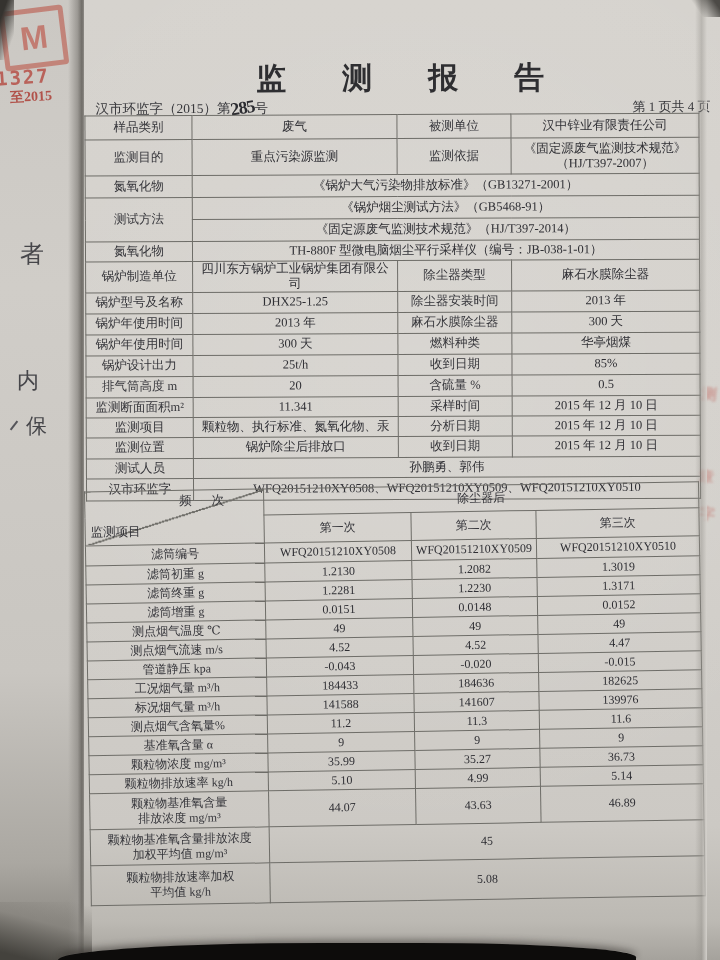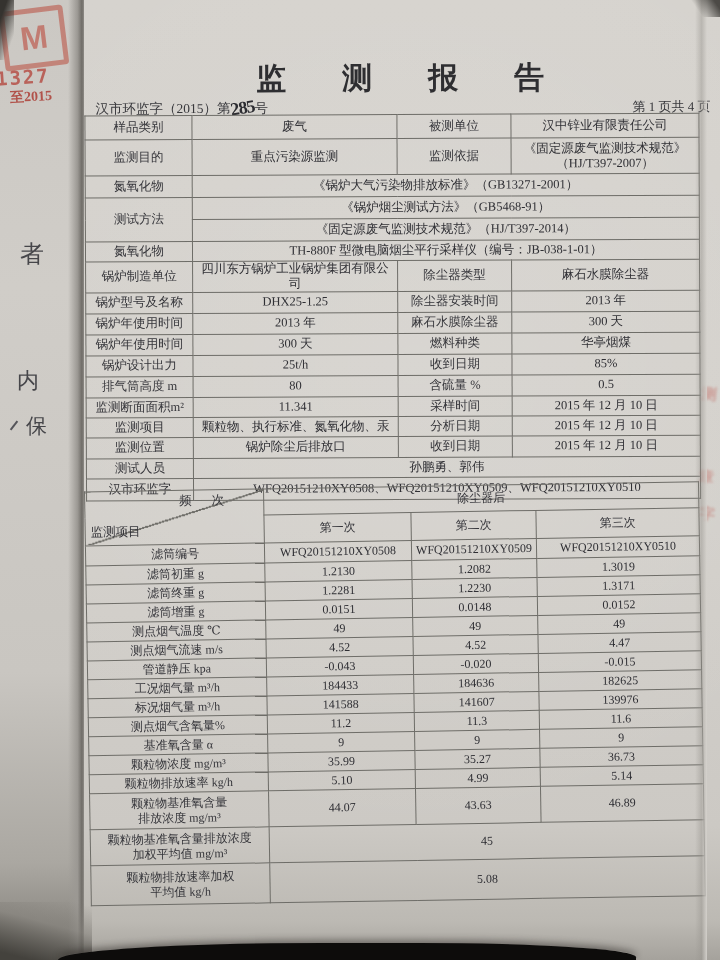--- a/index.html
+++ b/index.html
@@ -189,21 +189,21 @@
               <td class="val">华亭烟煤</td>
             </tr>
             <tr style="height: 21px;">
               <td class="lbl">锅炉设计出力</td>
               <td class="val">25t/h</td>
               <td class="lbl">收到日期</td>
               <td class="val">85%</td>
             </tr>
             <tr style="height: 21px;">
               <td class="lbl">排气筒高度 m</td>
-              <td class="val">80</td>
+              <td class="val">20</td>
               <td class="lbl">含硫量 %</td>
               <td class="val">0.5</td>
             </tr>
             <tr style="height: 20px;">
               <td class="lbl">监测断面面积m²</td>
               <td class="val">11.341</td>
               <td class="lbl">采样时间</td>
               <td class="val">2015 年 12 月 10 日</td>
             </tr>
             <tr style="height: 20px;">

